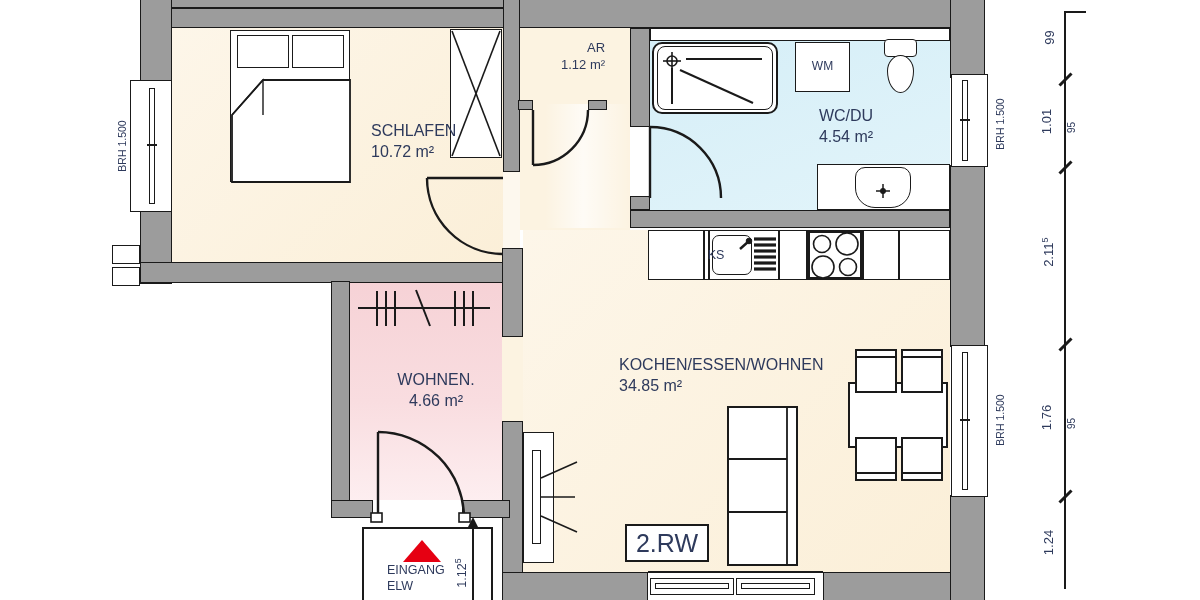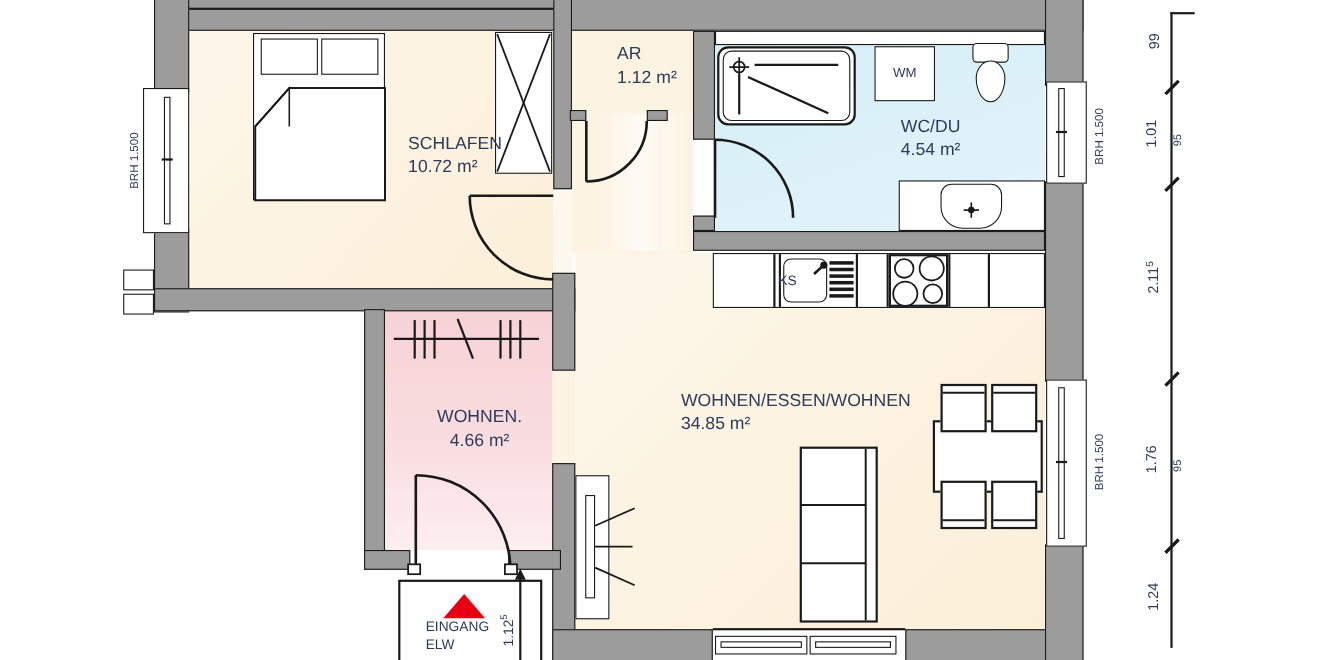--- a/index.html
+++ b/index.html
@@ -215,40 +215,43 @@
       <path d="M378,432 A86,86 0 0 1 464,518"></path>
       <rect x="371" y="513" width="11" height="9" fill="#ffffff" stroke-width="1.6"></rect>
       <rect x="459" y="513" width="11" height="9" fill="#ffffff" stroke-width="1.6"></rect>
     </g>
   </svg>
 
   <div class="lbl" style="left:371px;top:121px;">
     <div>SCHLAFEN</div>
     <div>10.72 m²</div>
   </div>
-  <div class="lbl" style="left:561px;top:40px;font-size:16px;">
+  <div class="lbl" style="left:561px;top:40px;font-size:13px;text-align:right;">
     <div>AR</div>
     <div>1.12 m²</div>
   </div>
   <div class="lbl lblc" style="left:806px;top:106px;width:80px;">
     <div>WC/DU</div>
     <div>4.54 m²</div>
   </div>
   <div class="lbl" style="left:619px;top:355px;">
-    <div>WOHNEN/ESSEN/WOHNEN</div>
+    <div>KOCHEN/ESSEN/WOHNEN</div>
     <div>34.85 m²</div>
   </div>
   <div class="lbl lblc" style="left:396px;top:370px;width:80px;">
     <div>WOHNEN.</div>
     <div>4.66 m²</div>
   </div>
 
   <div class="lbl lblc" style="left:649px;top:247px;width:54px;font-size:12.5px;margin-left:40px;">KS</div>
   <div class="lbl lblc" style="left:795px;top:59px;width:55px;font-size:12px;">WM</div>
 
+  <div class="fw2" style="left:625px;top:524px;width:84px;height:38px;display:flex;align-items:center;justify-content:center;">
+    <span style="font-size:25px;color:var(--ink);">2.RW</span>
+  </div>
 
   <div class="lbl" style="left:387px;top:563px;font-size:12.5px;line-height:1.25;">
     <div>EINGANG</div>
     <div>ELW</div>
   </div>
 
   <div class="brh rot" style="left:87px;top:140px;width:70px;">BRH 1.500</div>
   <div class="brh rot" style="left:965px;top:118px;width:70px;">BRH 1.500</div>
   <div class="brh rot" style="left:965px;top:414px;width:70px;">BRH 1.500</div>
 

